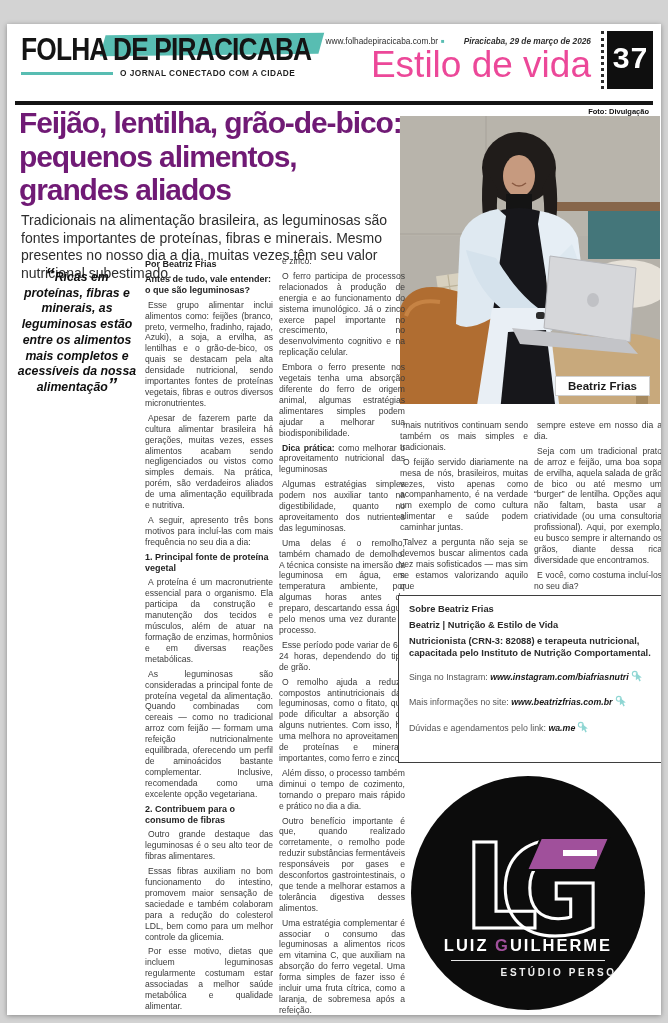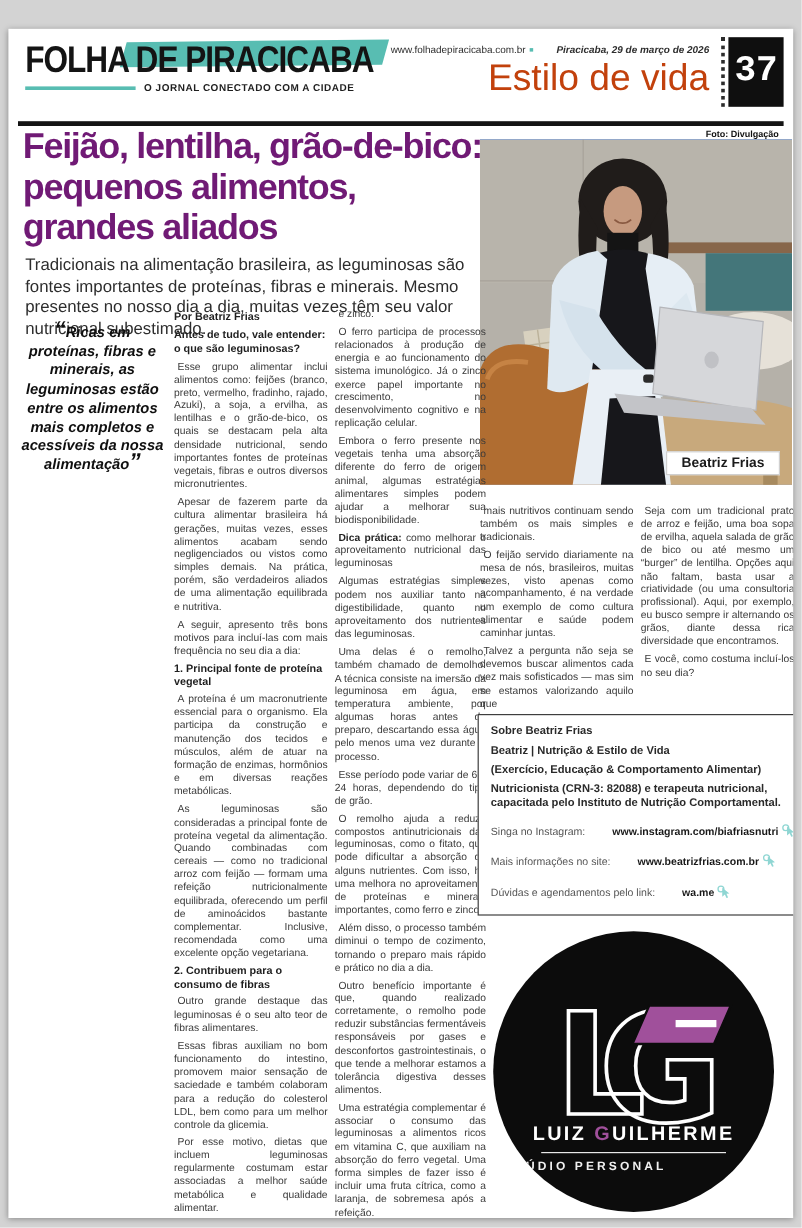--- a/index.html
+++ b/index.html
@@ -20,21 +20,21 @@
   .mast-title{position:relative;font-size:31px;font-weight:800;letter-spacing:-1px;
     transform:scaleX(.85);transform-origin:left top;line-height:31px;color:#141414;white-space:nowrap;}
   .mast-sub{display:flex;align-items:center;margin-top:3px;}
   .mast-line{width:92px;height:3px;background:#58bdb2;margin-right:7px;}
   .mast-tagline{font-size:8.3px;font-weight:700;letter-spacing:.45px;color:#1e1e1e;white-space:nowrap;}
   .head-right{position:absolute;right:70px;top:12px;text-align:right;white-space:nowrap;}
   .head-meta{font-size:8.3px;color:#2e2e2e;}
   .head-site{font-weight:400;}
   .head-sep{color:#58bdb2;font-size:6px;margin:0 3px;vertical-align:1px;}
   .head-date{font-style:italic;font-weight:700;padding-left:16px;}
-  .head-section{font-size:31px;color:#c2410c;margin-top:2px;line-height:34px;}
+  .head-section{font-size:37px;color:#ec4899;margin-top:2px;line-height:34px;}
   .pagenum-wrap{position:absolute;right:8px;top:7px;display:flex;height:58px;font-family:Liberation Mono, monospace;}
   .pagenum-dots{border-left:3px dotted #2c2c2c;margin-right:3px;}
   .pagenum-box{width:46px;background:#0f0f0f;color:#fff;font-size:30px;font-weight:700;
     display:flex;align-items:center;justify-content:center;}
   .header-rule{position:absolute;left:8px;right:8px;top:77px;height:4px;background:#141414;}
   .photo-credit{position:absolute;right:12px;top:83px;font-size:7.5px;font-weight:700;color:#101010;padding-left:34px;}
   
   .headline{position:absolute;left:12px;top:82px;width:384px;font-size:30px;line-height:33.5px;
     font-weight:700;letter-spacing:-1.1px;color:#701a75;}
   .subhead{position:absolute;left:14px;top:188px;width:380px;font-size:14px;line-height:17.6px;color:#2d2d2d;}
@@ -54,31 +54,31 @@
   .col3{top:396px;left:393px;width:128px;}
   .col4{top:396px;left:527px;width:128px;}
   .para{margin:0 0 4px;text-align:justify;font-size:8.6px;line-height:10.9px;color:#3a3a3a;text-indent:3px;}
   .para.bold{font-weight:700;color:#1f1f1f;font-size:9px;margin:3px 0 4px;text-indent:0;text-align:left;}
   .para.lead b{color:#1f1f1f;}
   
   .about-box{position:absolute;left:391px;top:571px;width:274px;height:168px;border:1.5px solid #3e3e3e;
     box-sizing:border-box;padding:8px 10px;background:#fff;}
   .about-line{font-size:9.3px;font-weight:700;color:#2a2a2a;margin-bottom:4.5px;line-height:11.5px;}
   .about-link-row{margin-top:10.5px;font-size:8.8px;color:#555;white-space:nowrap;}
-  .link-url{font-weight:700;color:#191919;margin-left:20px;}
+  .link-url{font-weight:700;font-style:italic;color:#191919;}
   .cursor-icon{display:inline-block;vertical-align:-3px;margin-left:2px;}
   
   .ad{position:absolute;left:391px;top:748px;width:260px;height:242px;display:flex;justify-content:center;align-items:center;}
   .ad-circle{width:234px;height:234px;border-radius:50%;background:#0c0c0c;position:relative;overflow:hidden;}
   .ad-mono{position:absolute;left:0;top:0;width:100%;height:100%;}
   .ad-name{position:absolute;left:0;right:0;bottom:55px;text-align:center;font-size:16.5px;font-weight:700;
     letter-spacing:2px;color:#fff;white-space:nowrap;}
   .ad-name .accent{color:#a0509b;}
   .ad-underline{position:absolute;left:40px;right:40px;bottom:49px;height:1.5px;background:#e8e8e8;}
-  .ad-sub{position:absolute;left:0;right:0;bottom:32px;text-align:left;font-size:10px;font-weight:700;
+  .ad-sub{position:absolute;left:0;right:0;bottom:32px;text-align:right;font-size:10px;font-weight:700;
     letter-spacing:2.6px;color:#f0f0f0;}
 </style>
 </head>
 <body>
 
 <div class="page">
 
   <div class="masthead-block">
     <div class="mast-swoosh"></div>
     <div class="mast-title">FOLHA DE PIRACICABA</div>
@@ -178,28 +178,28 @@
       <p class="para normal">Além disso, o processo também diminui o tempo de cozimento, tornando o preparo mais rápido e prático no dia a dia.</p>
       <p class="para normal">Outro benefício importante é que, quando realizado corretamente, o remolho pode reduzir substâncias fermentáveis responsáveis por gases e desconfortos gastrointestinais, o que tende a melhorar estamos a tolerância digestiva desses alimentos.</p>
       <p class="para normal">Uma estratégia complementar é associar o consumo das leguminosas a alimentos ricos em vitamina C, que auxiliam na absorção do ferro vegetal. Uma forma simples de fazer isso é incluir uma fruta cítrica, como a laranja, de sobremesa após a refeição.</p>
     </div>
   <div class="col col3">
       <p class="para normal">mais nutritivos continuam sendo também os mais simples e tradicionais.</p>
       <p class="para normal">O feijão servido diariamente na mesa de nós, brasileiros, muitas vezes, visto apenas como acompanhamento, é na verdade um exemplo de como cultura alimentar e saúde podem caminhar juntas.</p>
       <p class="para normal">Talvez a pergunta não seja se devemos buscar alimentos cada vez mais sofisticados — mas sim se estamos valorizando aquilo que</p>
     </div>
   <div class="col col4">
+      <p class="para normal">sempre esteve em nosso dia a dia.</p>
       <p class="para normal">Seja com um tradicional prato de arroz e feijão, uma boa sopa de ervilha, aquela salada de grão de bico ou até mesmo um “burger” de lentilha. Opções aqui não faltam, basta usar a criatividade (ou uma consultoria profissional). Aqui, por exemplo, eu busco sempre ir alternando os grãos, diante dessa rica diversidade que encontramos.</p>
       <p class="para normal">E você, como costuma incluí-los no seu dia?</p>
     </div>
 
   <div class="about-box">
     <div class="about-line">Sobre Beatriz Frias</div>
     <div class="about-line">Beatriz | Nutrição &amp; Estilo de Vida</div>
-    <div class="about-line">(Exercício, Educação &amp; Comportamento Alimentar)</div>
     <div class="about-line">Nutricionista (CRN-3: 82088) e terapeuta nutricional, capacitada pelo Instituto de Nutrição Comportamental.</div>
     <div>
         <div class="about-link-row"><span>Singa no Instagram: </span><span class="link-url">www.instagram.com/biafriasnutri</span><span class="cursor-icon"><svg width="13" height="13" viewBox="0 0 24 24">
               <circle cx="7" cy="7" r="4.5" fill="none" stroke="#8fd6d3" stroke-width="2"></circle>
               <path d="M9 5 L9 19 L13 15.5 L15.5 21 L18 20 L15.5 14.5 L20 14 Z" fill="#8fd6d3"></path>
             </svg></span></div>
         <div class="about-link-row"><span>Mais informações no site: </span><span class="link-url">www.beatrizfrias.com.br</span><span class="cursor-icon"><svg width="13" height="13" viewBox="0 0 24 24">
               <circle cx="7" cy="7" r="4.5" fill="none" stroke="#8fd6d3" stroke-width="2"></circle>
               <path d="M9 5 L9 19 L13 15.5 L15.5 21 L18 20 L15.5 14.5 L20 14 Z" fill="#8fd6d3"></path>
             </svg></span></div>

